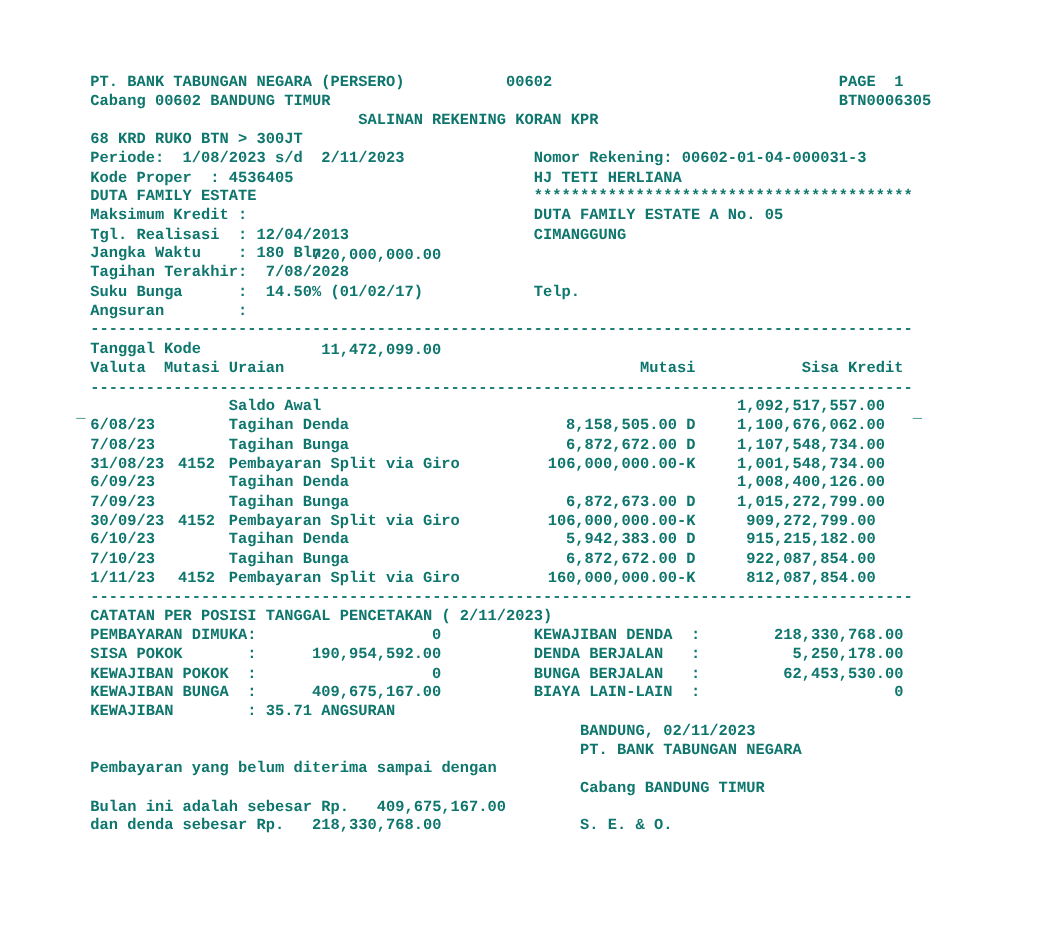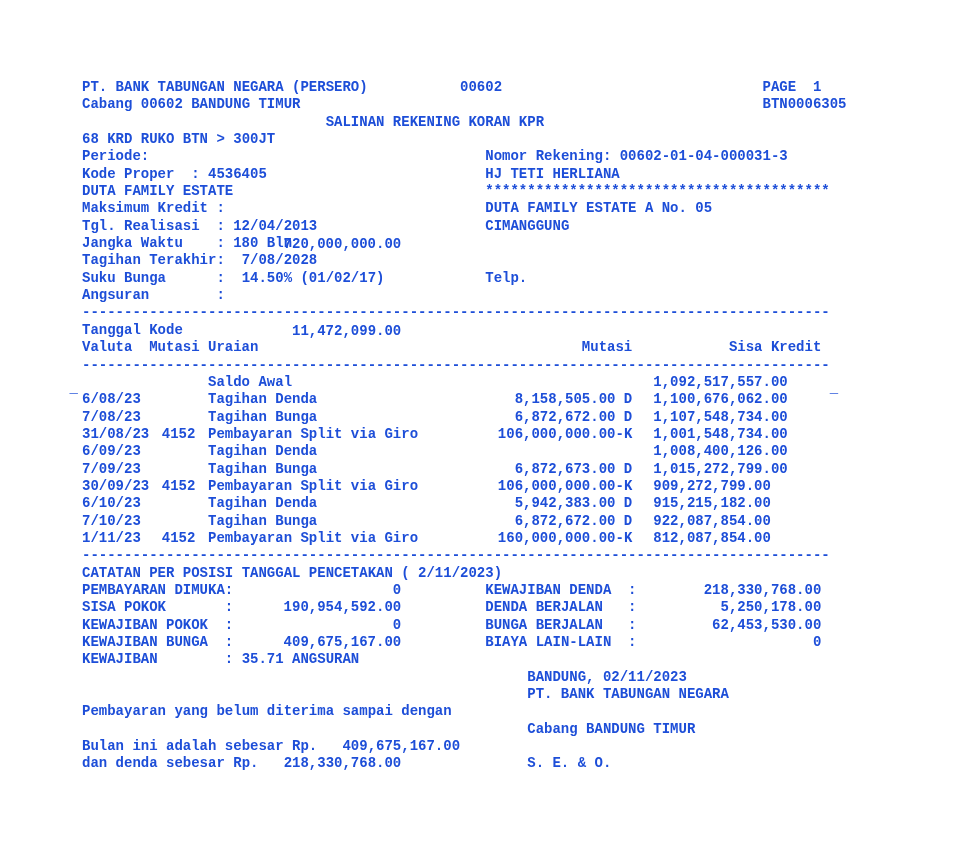--- a/index.html
+++ b/index.html
@@ -1,20 +1,20 @@
 <!DOCTYPE html>
 <html><head>
 <meta charset="utf-8">
 <style>
   html,body{margin:0;padding:0;background:#ffffff;}
   body{width:958px;height:855px;position:relative;overflow:hidden;}
   .doc{
-    position:absolute;left:82px;top:79px;width:780px;
+    position:absolute;left:82px;top:67px;width:780px;
     font-family:"Liberation Mono","DejaVu Sans Mono",monospace;
-    font-size:14px;font-weight:700;color:#1d4ed8;
+    font-size:14px;font-weight:700;color:#0f766e;
   }
   .line{position:relative;height:17.35px;line-height:17.35px;white-space:pre;}
   .seg{position:absolute;top:0;white-space:pre;display:inline-block;}
   
   .c0{left:0;}
   .c-branchcode{left:45ch;}
   .c-pagelabel{left:81ch;}
   .c-pagenum{left:87ch;}
   .c-title{left:29ch;}
   .c-col2{left:48ch;}
@@ -32,21 +32,21 @@
   .c-cat-amt-right{left:66ch;width:22ch;text-align:right;}
   .c-th-valuta{left:0;}
   .c-th-kode{left:8ch;}
   .c-th-uraian{left:15ch;}
   .c-th-mutasi{left:50ch;width:15.5ch;text-align:right;}
   .c-th-sisa{left:70ch;width:18ch;text-align:right;}
   .c-cell-date{left:0;width:8ch;text-align:left;}
   .c-cell-kode{left:9.5ch;}
   .c-cell-uraian{left:15ch;}
   .c-cell-mutasi{left:40ch;width:25.5ch;text-align:right;}
-  .c-cell-sisa{left:68ch;width:20ch;text-align:left;}
+  .c-cell-sisa{left:68ch;width:20ch;text-align:center;}
   .c-sign{left:53ch;}
   .c-foot-val2{left:31ch;}
   .c-foot-val3{left:24ch;}
   .c-underscore-l{left:-1.5ch;top:6px;}
   .c-underscore-r{left:89ch;top:6px;}
 </style>
 </head>
 <body>
 
 <div class="doc">
@@ -66,20 +66,21 @@
   <div class="line">
     <span class="seg c-title">SALINAN REKENING KORAN KPR</span>
   </div>
 
   <div class="line">
     <span class="seg c0">68 KRD RUKO BTN &gt; 300JT</span>
   </div>
 
   <div class="line">
     <span class="seg c0">Periode:</span>
+    <span class="seg c-val10">1/08/2023 s/d  2/11/2023</span>
     <span class="seg c-col2">Nomor Rekening:</span>
     <span class="seg c-nomorval">00602-01-04-000031-3</span>
   </div>
 
   <div class="line">
     <span class="seg c0">Kode Proper</span>
     <span class="seg c-colon13">:</span>
     <span class="seg c-val15">4536405</span>
     <span class="seg c-col2">HJ TETI HERLIANA</span>
   </div>

